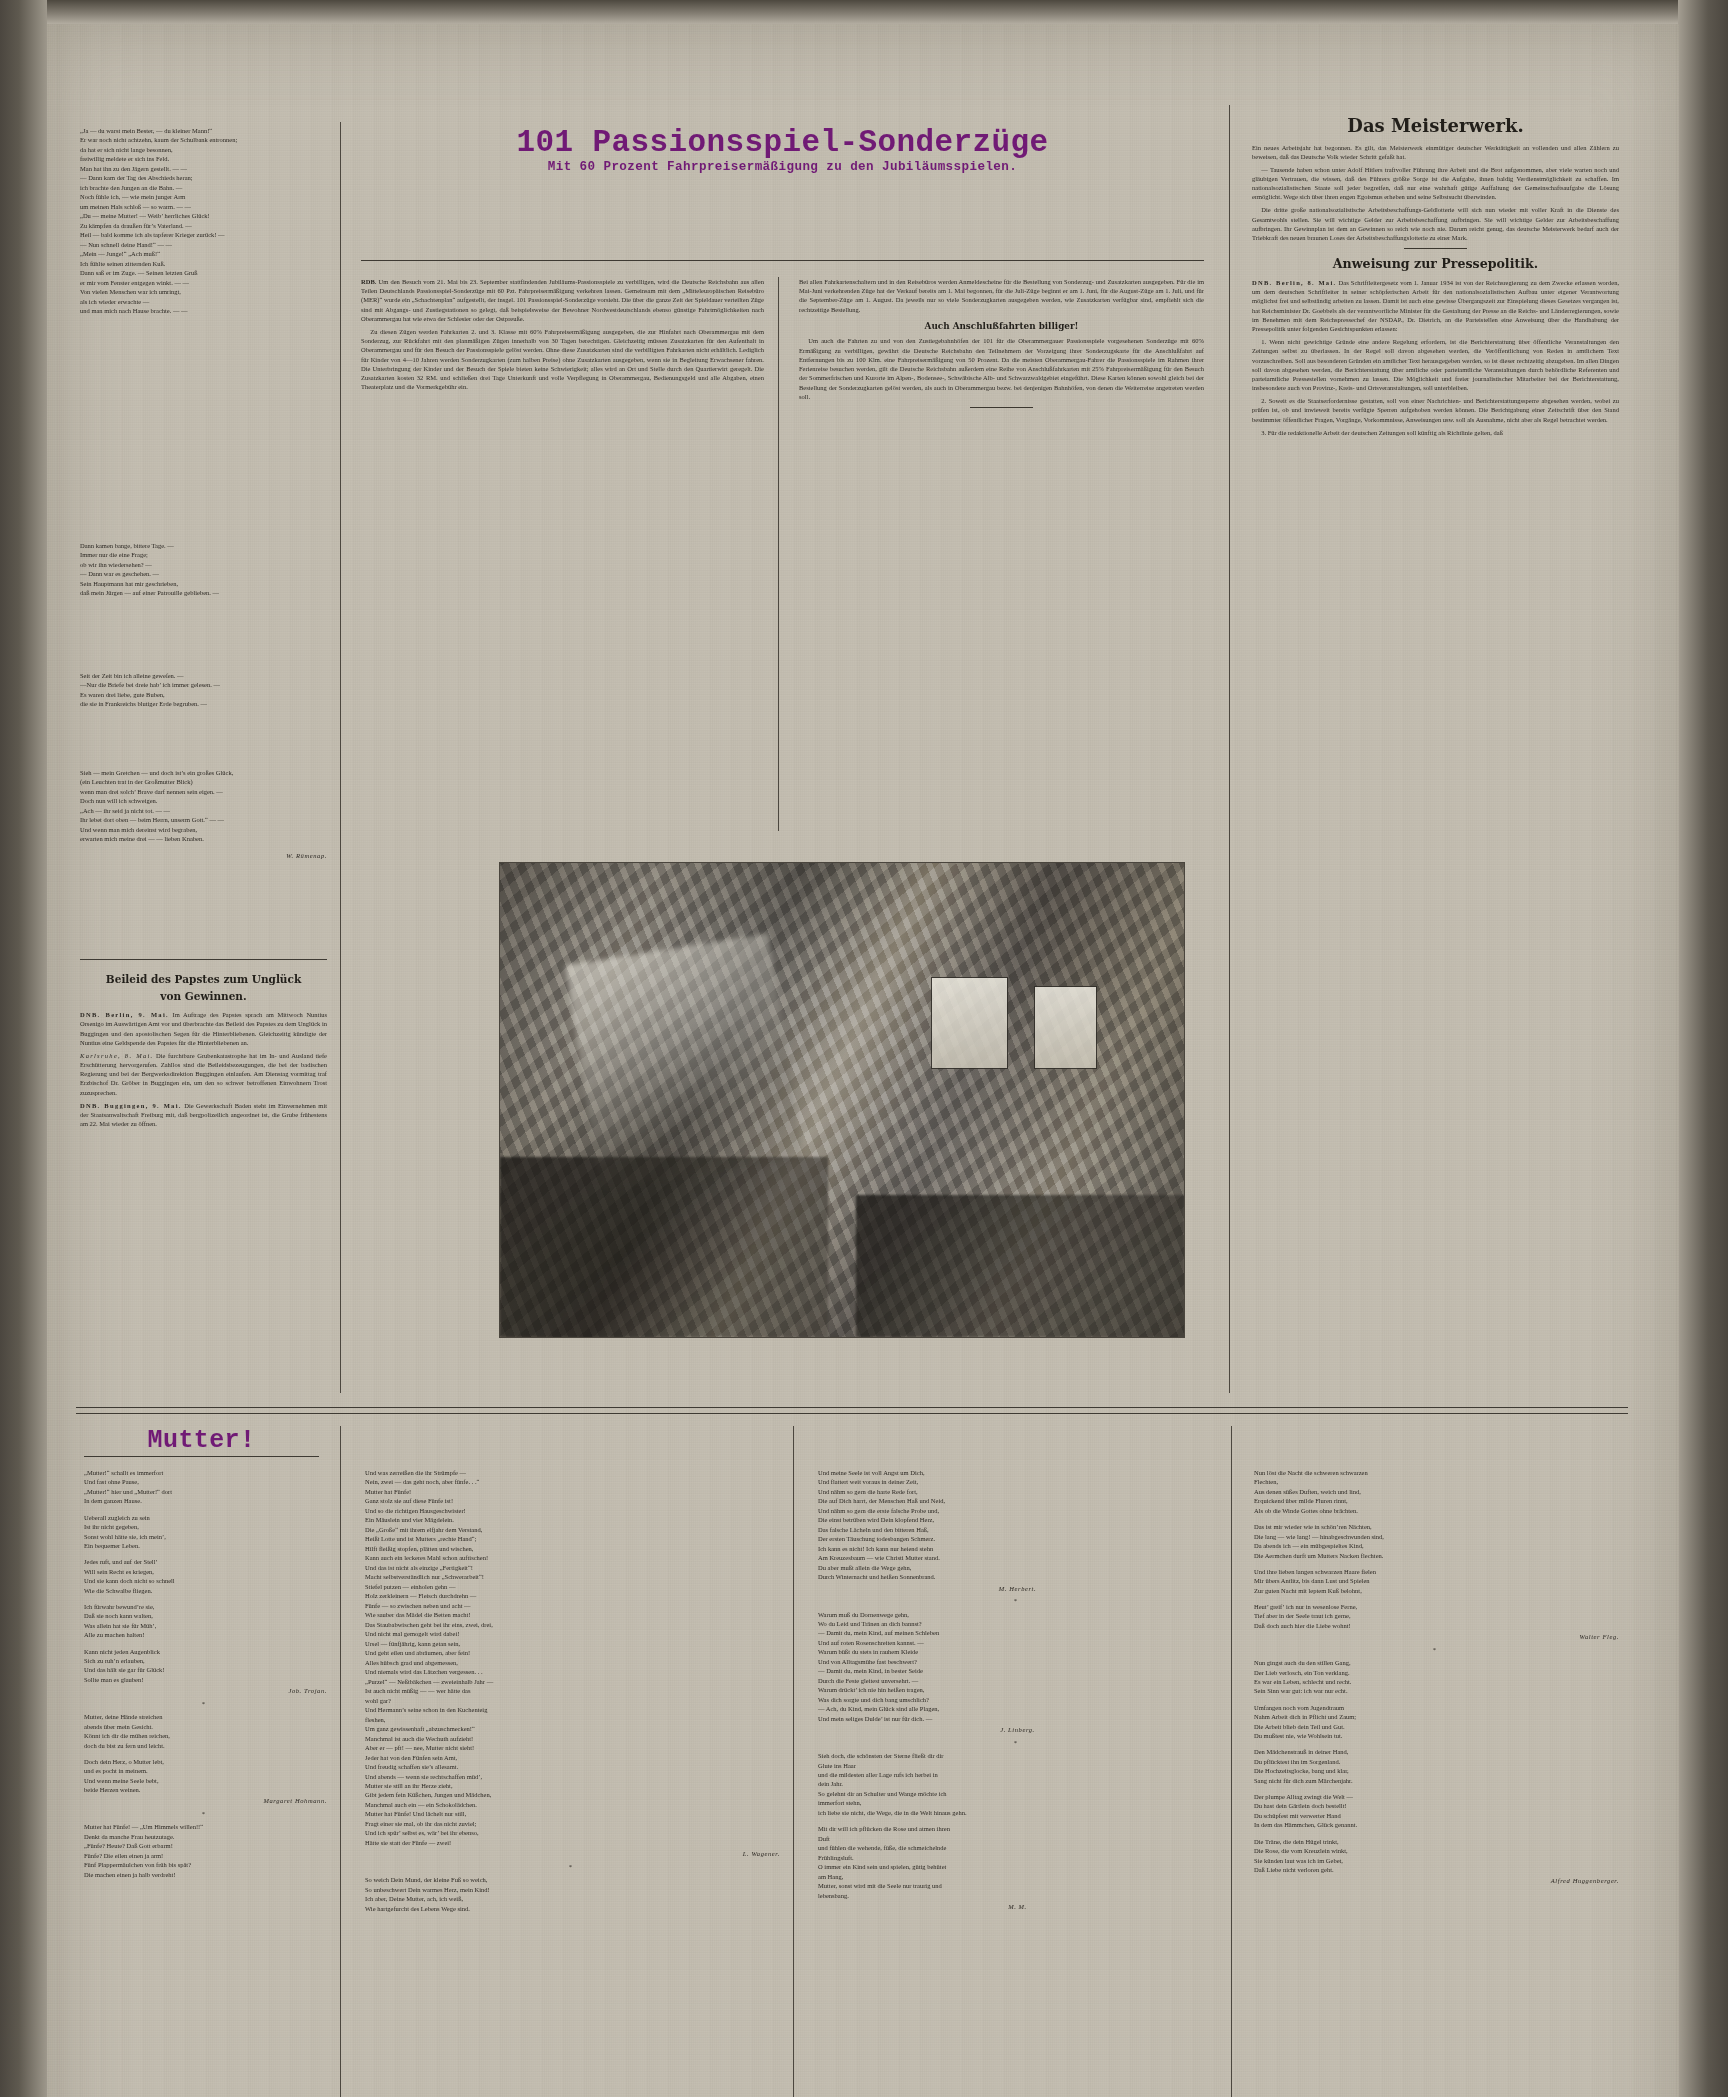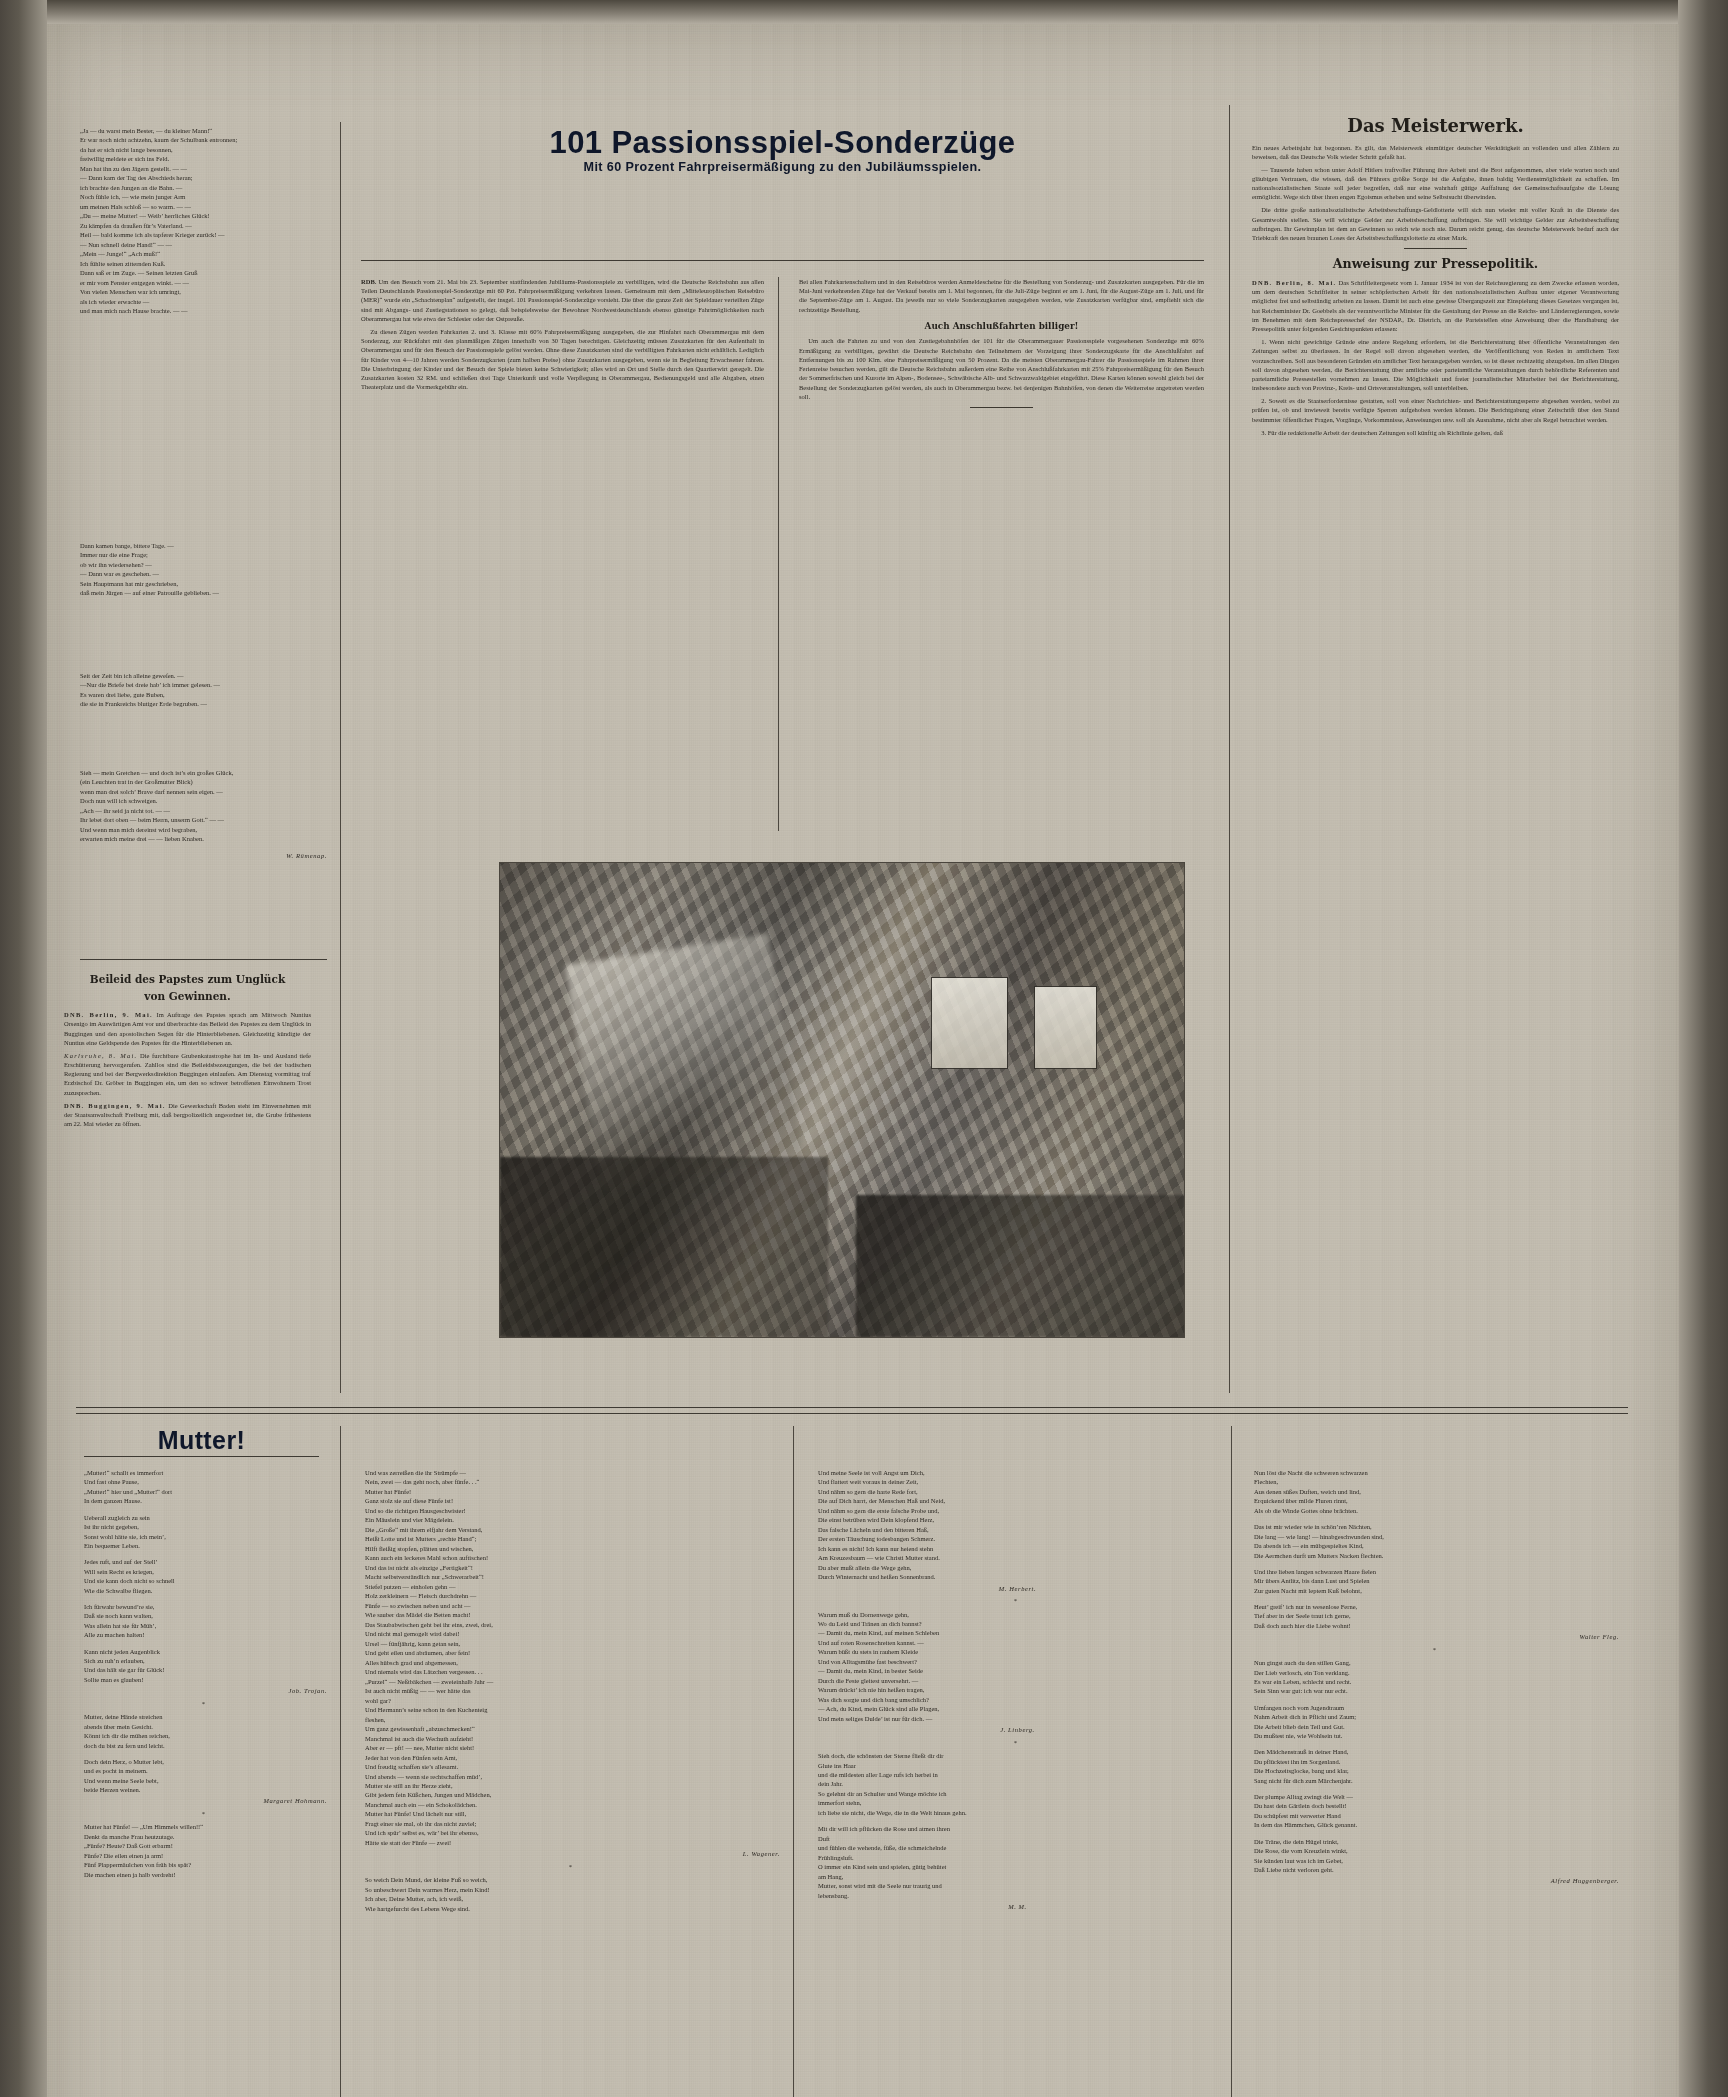--- a/index.html
+++ b/index.html
@@ -54,25 +54,25 @@
     font-size: 6.5px;
     line-height: 1.42;
     color: #2b2722;
     text-align: justify;
     -webkit-hyphens: auto; hyphens: auto;
   }
   .col p { margin: 0 0 3.8px 0; text-indent: 9.2px; }
   .col p.noind { text-indent: 0; }
 
   .hl-big {
-    font-family: Liberation Sans, sans-serif;
+    font-family: Liberation Mono, monospace;
     font-weight: bold;
     text-align: center;
     letter-spacing: 0.4px;
-    color: #0f172a;
+    color: #701a75;
   }
   .short-rule {
     width: 63px; height: 0; border-top: 0.8px solid #3b372f;
     margin: 5.9px auto 5.9px auto;
   }
 
   .head-center {
     text-align: center;
     font-family: "DejaVu Serif", serif;
     font-weight: bold;
@@ -212,21 +212,21 @@
 Doch nun will ich schweigen.
 „Ach — ihr seid ja nicht tot. — —
 Ihr lebet dort oben — beim Herrn, unserm Gott.“ — —
 Und wenn man mich dereinst wird begraben,
 erwarten mich meine drei — — lieben Knaben.</div>
     <div class="sig">W. Rümenap.</div>
   </div>
 
   <div class="hrule" style="left:80px; top:959px; width:247px;"></div>
 
-  <div class="col" style="left:64px; top:973px; width:247px;">
+  <div class="col" style="left:80px; top:973px; width:247px;">
     <div class="head-center" style="font-size:10.5px; line-height:1.25;">Beileid des Papstes zum Unglück</div>
     <div class="head-center" style="font-size:10.5px; line-height:1.25; margin-bottom:6.7px;">von Gewinnen.</div>
     <p class="noind"><span class="sp" style="font-weight:bold;">DNB. Berlin, 9. Mai.</span> <span>Im Auftrage des Papstes sprach am Mittwoch Nuntius Orsenigo im Auswärtigen Amt vor und überbrachte das Beileid des Papstes zu dem Unglück in Buggingen und den apostolischen Segen für die Hinterbliebenen. Gleichzeitig kündigte der Nuntius eine Geldspende des Papstes für die Hinterbliebenen an.</span></p>
     <p class="noind"><span class="sp" style="font-style:italic;">Karlsruhe, 8. Mai.</span> <span>Die furchtbare Grubenkatastrophe hat im In- und Ausland tiefe Erschütterung hervorgerufen. Zahllos sind die Beileidsbezeugungen, die bei der badischen Regierung und bei der Bergwerksdirektion Buggingen einlaufen. Am Dienstag vormittag traf Erzbischof Dr. Gröber in Buggingen ein, um den so schwer betroffenen Einwohnern Trost zuzusprechen.</span></p>
     <p class="noind"><span class="sp" style="font-weight:bold;">DNB. Buggingen, 9. Mai.</span> <span>Die Gewerkschaft Baden steht im Einvernehmen mit der Staatsanwaltschaft Freiburg mit, daß bergpolizeilich angeordnet ist, die Grube frühestens am 22. Mai wieder zu öffnen.</span></p>
   </div>
 
   <div class="vrule" style="left:340px; top:122px; height:1271px;"></div>
   <div class="vrule" style="left:1229px; top:105px; height:1288px;"></div>
 

